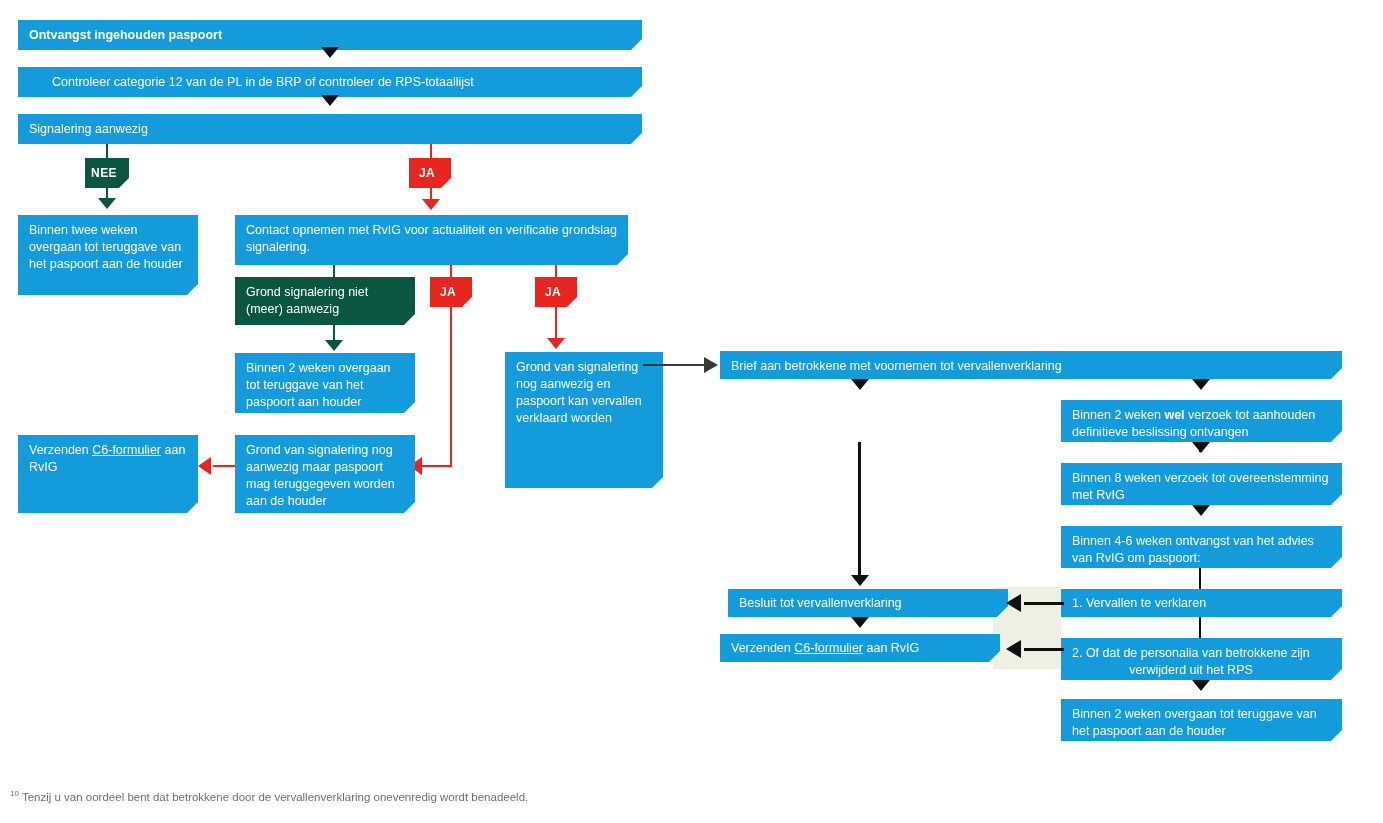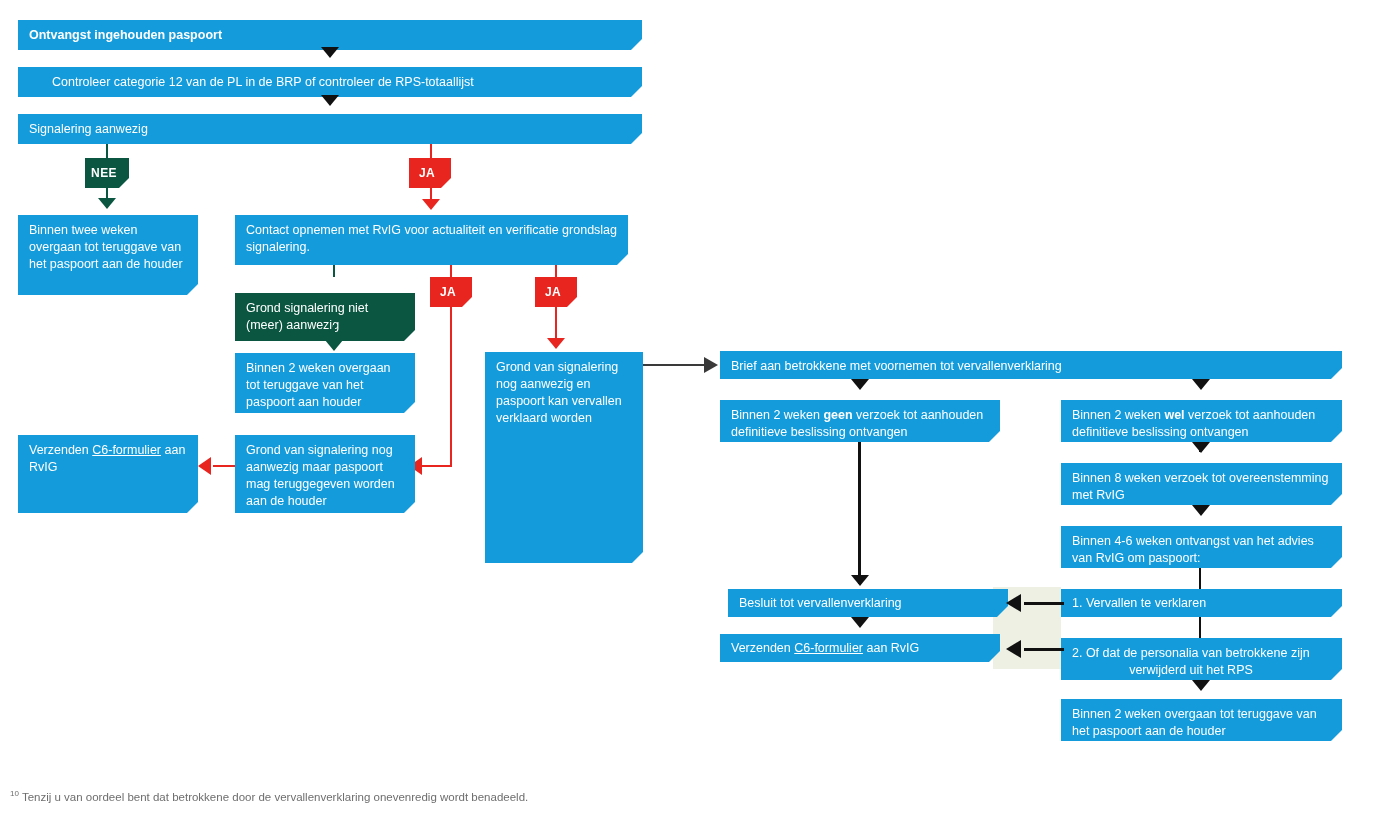--- a/index.html
+++ b/index.html
@@ -120,21 +120,21 @@
   </div>
   <div class="vline red" style="left:430px;top:188px;height:16px;"></div>
   <div class="tri-down red" style="left:422px;top:199px;"></div>
 
   <div class="node" style="left:235px;top:215px;width:393px;height:50px;">
     <span>Contact opnemen met RvIG voor actualiteit en verificatie grondslag signalering.</span>
   </div>
 
   <div class="vline green" style="left:333px;top:265px;height:12px;"></div>
 
-  <div class="node green" style="left:235px;top:277px;width:180px;height:48px;margin-top:16px;">
+  <div class="node green" style="left:235px;top:277px;width:180px;height:48px;">
     <span>Grond signalering niet (meer) aanwezig</span>
   </div>
 
   <div class="vline green" style="left:333px;top:325px;height:22px;"></div>
   <div class="tri-down green" style="left:325px;top:340px;"></div>
 
   <div class="node" style="left:235px;top:353px;width:180px;height:60px;">
     <span>Binnen 2 weken overgaan tot teruggave van het paspoort aan houder</span>
   </div>
 
@@ -146,21 +146,21 @@
   <div class="hline red" style="left:422px;top:465px;width:30px;"></div>
   <div class="tri-left red" style="left:409px;top:457px;"></div>
 
   <div class="vline red" style="left:555px;top:265px;height:12px;"></div>
   <div class="badge ja" style="left:535px;top:277px;width:42px;height:30px;">
     <span>JA</span>
   </div>
   <div class="vline red" style="left:555px;top:307px;height:38px;"></div>
   <div class="tri-down red" style="left:547px;top:338px;"></div>
 
-  <div class="node" style="left:485px;top:352px;width:158px;height:211px;">
+  <div class="node" style="left:505px;top:352px;width:158px;height:136px;">
     <span>Grond van signalering nog aanwezig en paspoort kan vervallen verklaard worden</span>
   </div>
 
   <div class="node" style="left:18px;top:435px;width:180px;height:78px;">
     <span>Verzenden </span><u>C6-formulier</u><span> aan RvIG</span>
   </div>
 
   <div class="hline red" style="left:213px;top:465px;width:24px;"></div>
   <div class="tri-left red" style="left:198px;top:457px;"></div>
 
@@ -171,23 +171,20 @@
   <div class="hline" style="left:643px;top:364px;width:64px;background:#3A3A3A;"></div>
   <div class="tri-right dark" style="left:704px;top:357px;"></div>
 
   <div class="node" style="left:720px;top:351px;width:622px;height:28px;">
     <span>Brief aan betrokkene met voornemen tot vervallenverklaring</span>
   </div>
 
   <div class="tri-down dark" style="left:851px;top:379px;"></div>
   <div class="tri-down dark" style="left:1192px;top:379px;"></div>
 
-  <div class="node" style="left:720px;top:400px;width:280px;height:42px;">
-    <span>Binnen 2 weken </span><b>geen</b><span> verzoek tot aanhouden definitieve beslissing ontvangen</span>
-  </div>
 
   <div class="node" style="left:1061px;top:400px;width:281px;height:42px;">
     <span>Binnen 2 weken </span><b>wel</b><span> verzoek tot aanhouden definitieve beslissing ontvangen</span>
   </div>
 
   <div class="vline thick dark" style="left:858px;top:442px;height:142px;"></div>
   <div class="tri-down dark" style="left:851px;top:575px;"></div>
 
   <div class="vline dark" style="left:1199px;top:442px;height:10px;"></div>
   <div class="tri-down dark" style="left:1192px;top:442px;"></div>

